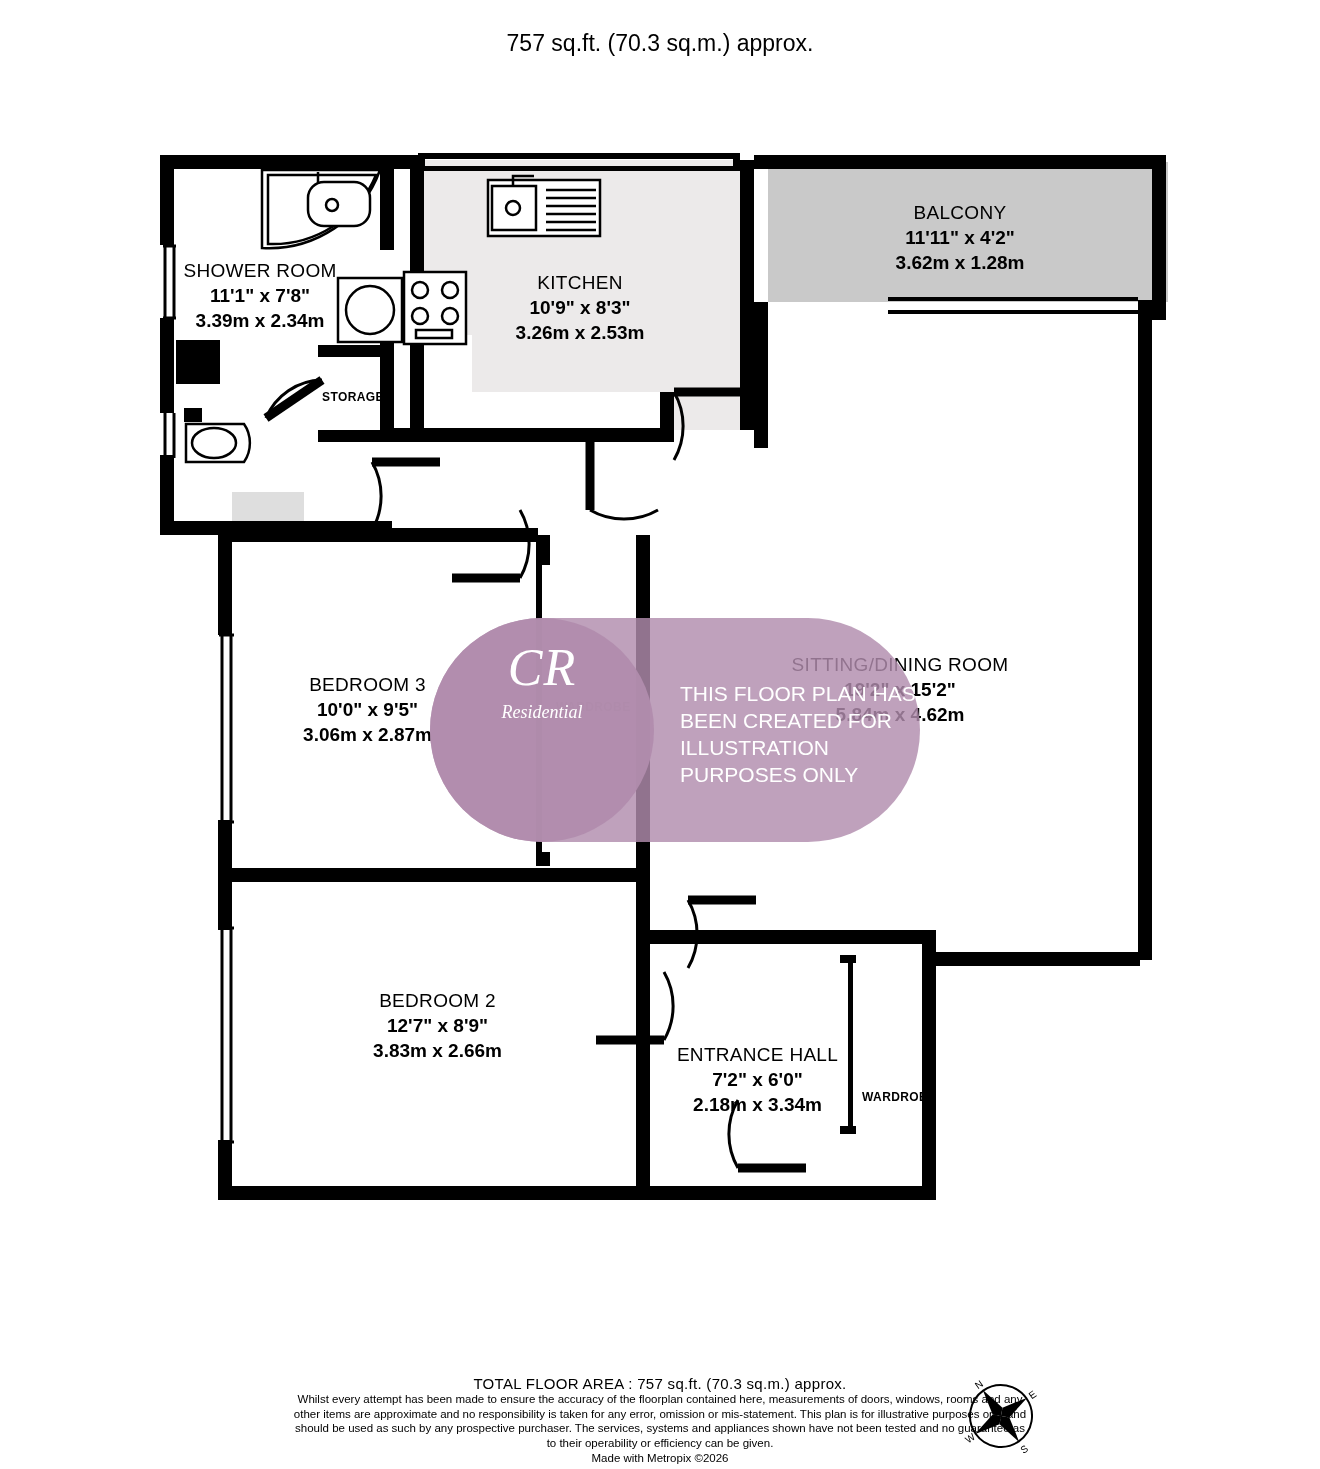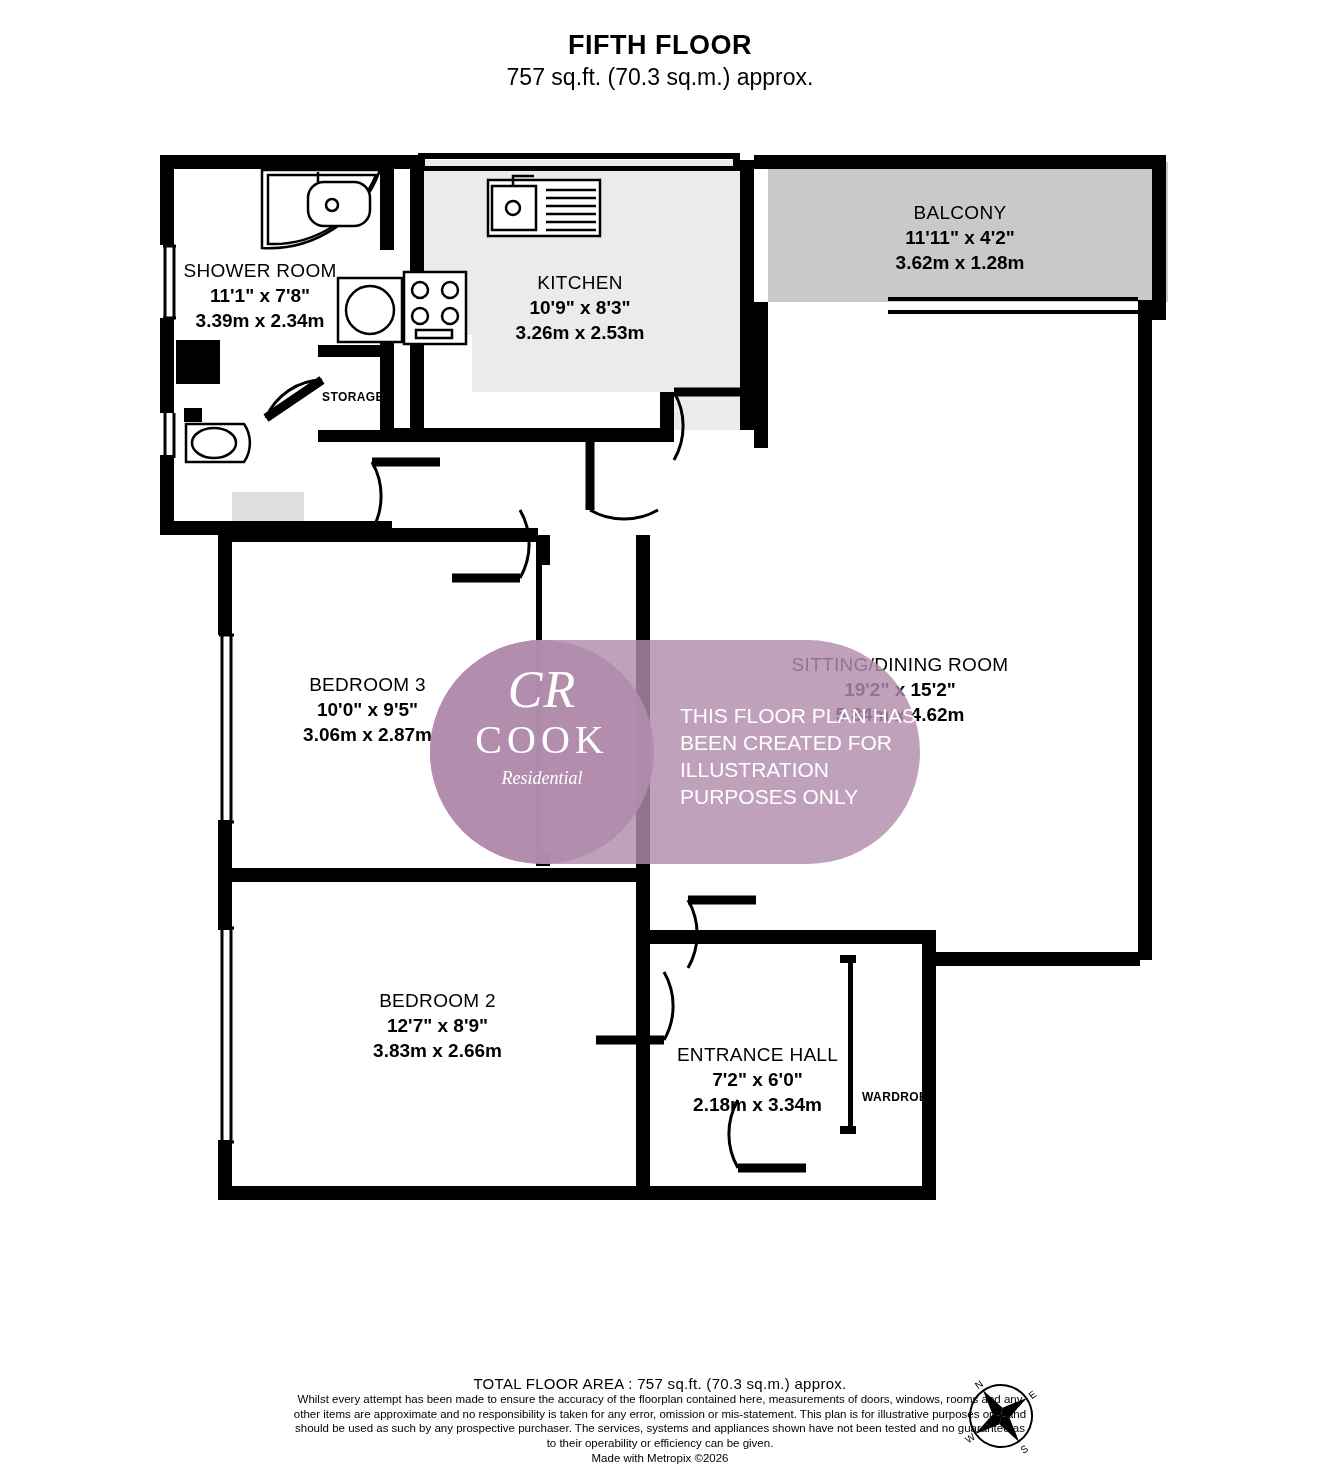--- a/index.html
+++ b/index.html
@@ -69,21 +69,20 @@
   }
 
   
   #watermark {
     position: absolute;
     left: 430px;
     top: 618px;
     width: 490px;
     height: 224px;
     pointer-events: none;
-    margin-top: 22px;
   }
   #wm-shape {
     position: absolute;
     inset: 0;
     background: #b18cad;
     opacity: 0.82;
     border-radius: 112px;
   }
   #wm-circle {
     position: absolute;
@@ -162,21 +161,20 @@
     left: 955px;
     top: 1370px;
     width: 92px;
     height: 92px;
   }
 </style>
 </head>
 <body>
 
 <div id="title-block">
-  <div class="t1">FIFTH FLOOR</div>
   <div class="t2">757 sq.ft. (70.3 sq.m.) approx.</div>
 </div>
 
 <svg id="plan" viewBox="0 0 1320 1300">
 
   <g>
 
     <polygon points="418,160 740,160 740,430 672,430 672,392 472,392 472,330 418,330" fill="#eceaea"></polygon>
     <rect x="418" y="160" width="322" height="175" fill="#eceaea"></rect>
 
@@ -372,21 +370,20 @@
 
 <div class="small-label" style="left:322px; top:390px;">STORAGE</div>
 <div class="small-label" style="left:556px; top:700px;">WARDROBE</div>
 <div class="small-label" style="left:862px; top:1090px;">WARDROBE</div>
 
 <div id="watermark">
   <div id="wm-shape"></div>
   <div id="wm-circle"></div>
   <div id="wm-brand">
     <div class="cr">CR</div>
-    <div class="cook">COOK</div>
     <div class="res">Residential</div>
   </div>
   <div id="wm-text">THIS FLOOR PLAN HAS BEEN CREATED FOR ILLUSTRATION PURPOSES ONLY</div>
 </div>
 
 <div id="footer">
   <div class="total">TOTAL FLOOR AREA : 757 sq.ft. (70.3 sq.m.) approx.</div>
   <div class="disclaimer">Whilst every attempt has been made to ensure the accuracy of the floorplan contained here, measurements of doors, windows, rooms and any other items are approximate and no responsibility is taken for any error, omission or mis-statement. This plan is for illustrative purposes only and should be used as such by any prospective purchaser. The services, systems and appliances shown have not been tested and no guarantee as to their operability or efficiency can be given.</div>
   <div class="made">Made with Metropix ©2026</div>
 </div>

